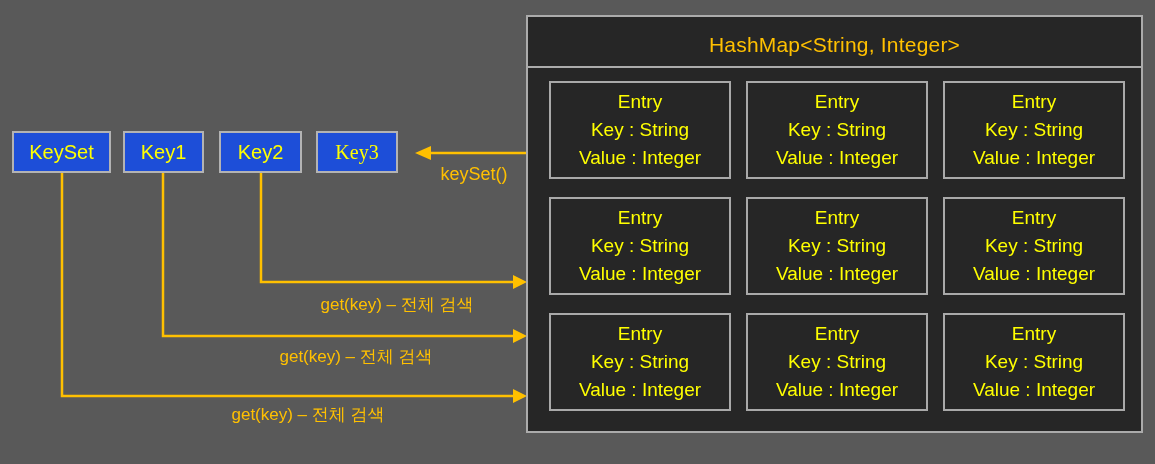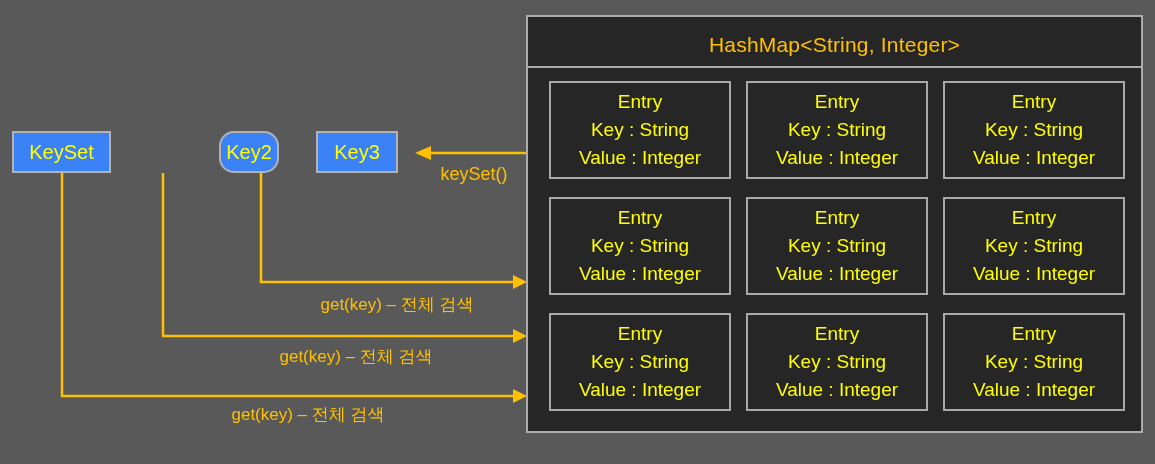--- a/index.html
+++ b/index.html
@@ -11,28 +11,28 @@
     overflow:hidden;
     font-family:"Liberation Sans", sans-serif;
   }
   .arrows-layer{
     position:absolute;left:0;top:0;width:1155px;height:464px;
     pointer-events:none;
   }
   
   .keybox{
     position:absolute;top:131px;height:42px;
-    background:#3b82f6;border:2px solid #B3B3B3;
+    background:#1d4ed8;border:2px solid #B3B3B3;
     display:flex;align-items:center;justify-content:center;
     color:#FFFF00;font-size:20px;
   }
   .kb0{left:12px;width:99px;}
   .kb1{left:123px;width:81px;}
-  .kb2{left:219px;width:60px;border-radius:15px;}
-  .kb3{left:316px;width:82px;}
+  .kb2{left:219px;width:83px;}
+  .kb3{left:316px;width:82px;font-family:Liberation Serif, serif;}
   
   .titlebar{
     position:absolute;left:526px;top:15px;width:617px;height:60px;
     background:#262626;border:2px solid #ABABAB;
     display:flex;align-items:center;justify-content:center;
     color:#FFC000;font-size:21px;letter-spacing:0.2px;
   }
   
   .container{
     position:absolute;left:526px;top:66px;width:617px;height:367px;
@@ -86,20 +86,23 @@
     </g>
 
     <g>
       <polyline points="62,173 62,396 514,396" fill="none" stroke="#FFC000" stroke-width="2.5"></polyline>
       <polygon points="527,396 513,389 513,403" fill="#FFC000"></polygon>
     </g>
   </svg>
 
   <div class="keybox kb0">
     <span>KeySet</span>
+  </div>
+  <div class="keybox kb1">
+    <span>Key1</span>
   </div>
   <div class="keybox kb2">
     <span>Key2</span>
   </div>
   <div class="keybox kb3">
     <span>Key3</span>
   </div>
 
   <div class="lbl lbl-keyset">keySet()</div>
   <div class="lbl lbl-get0">get(key) – 전체 검색</div>

